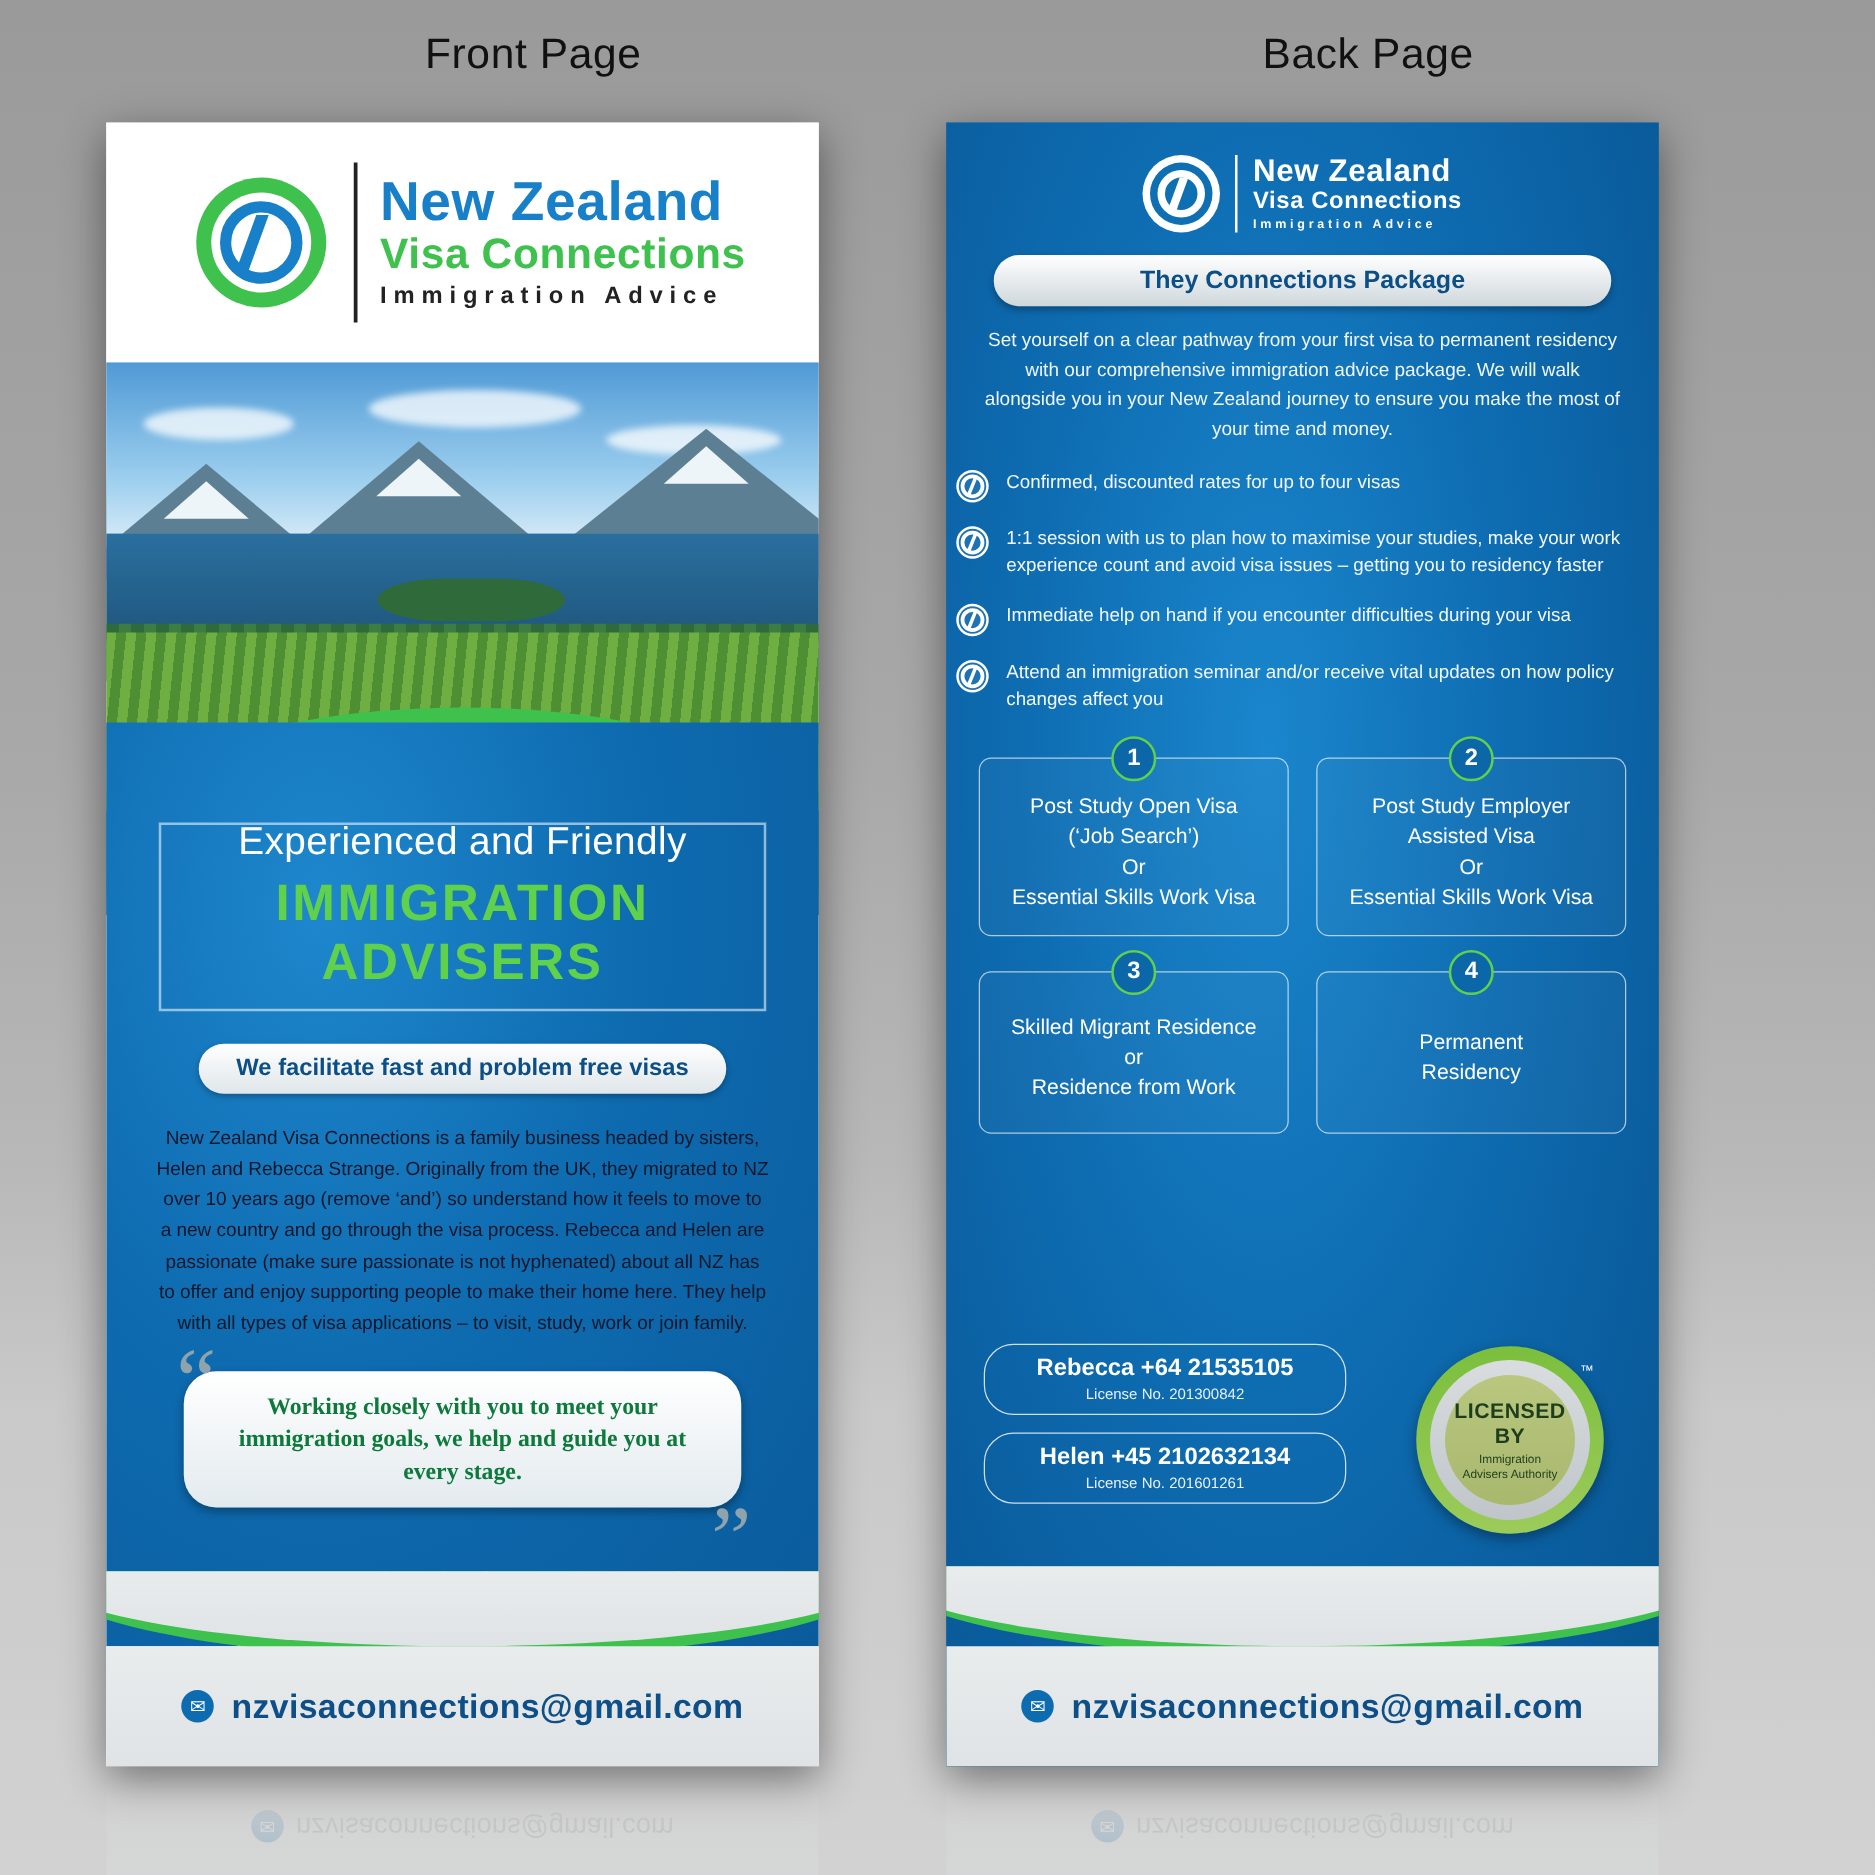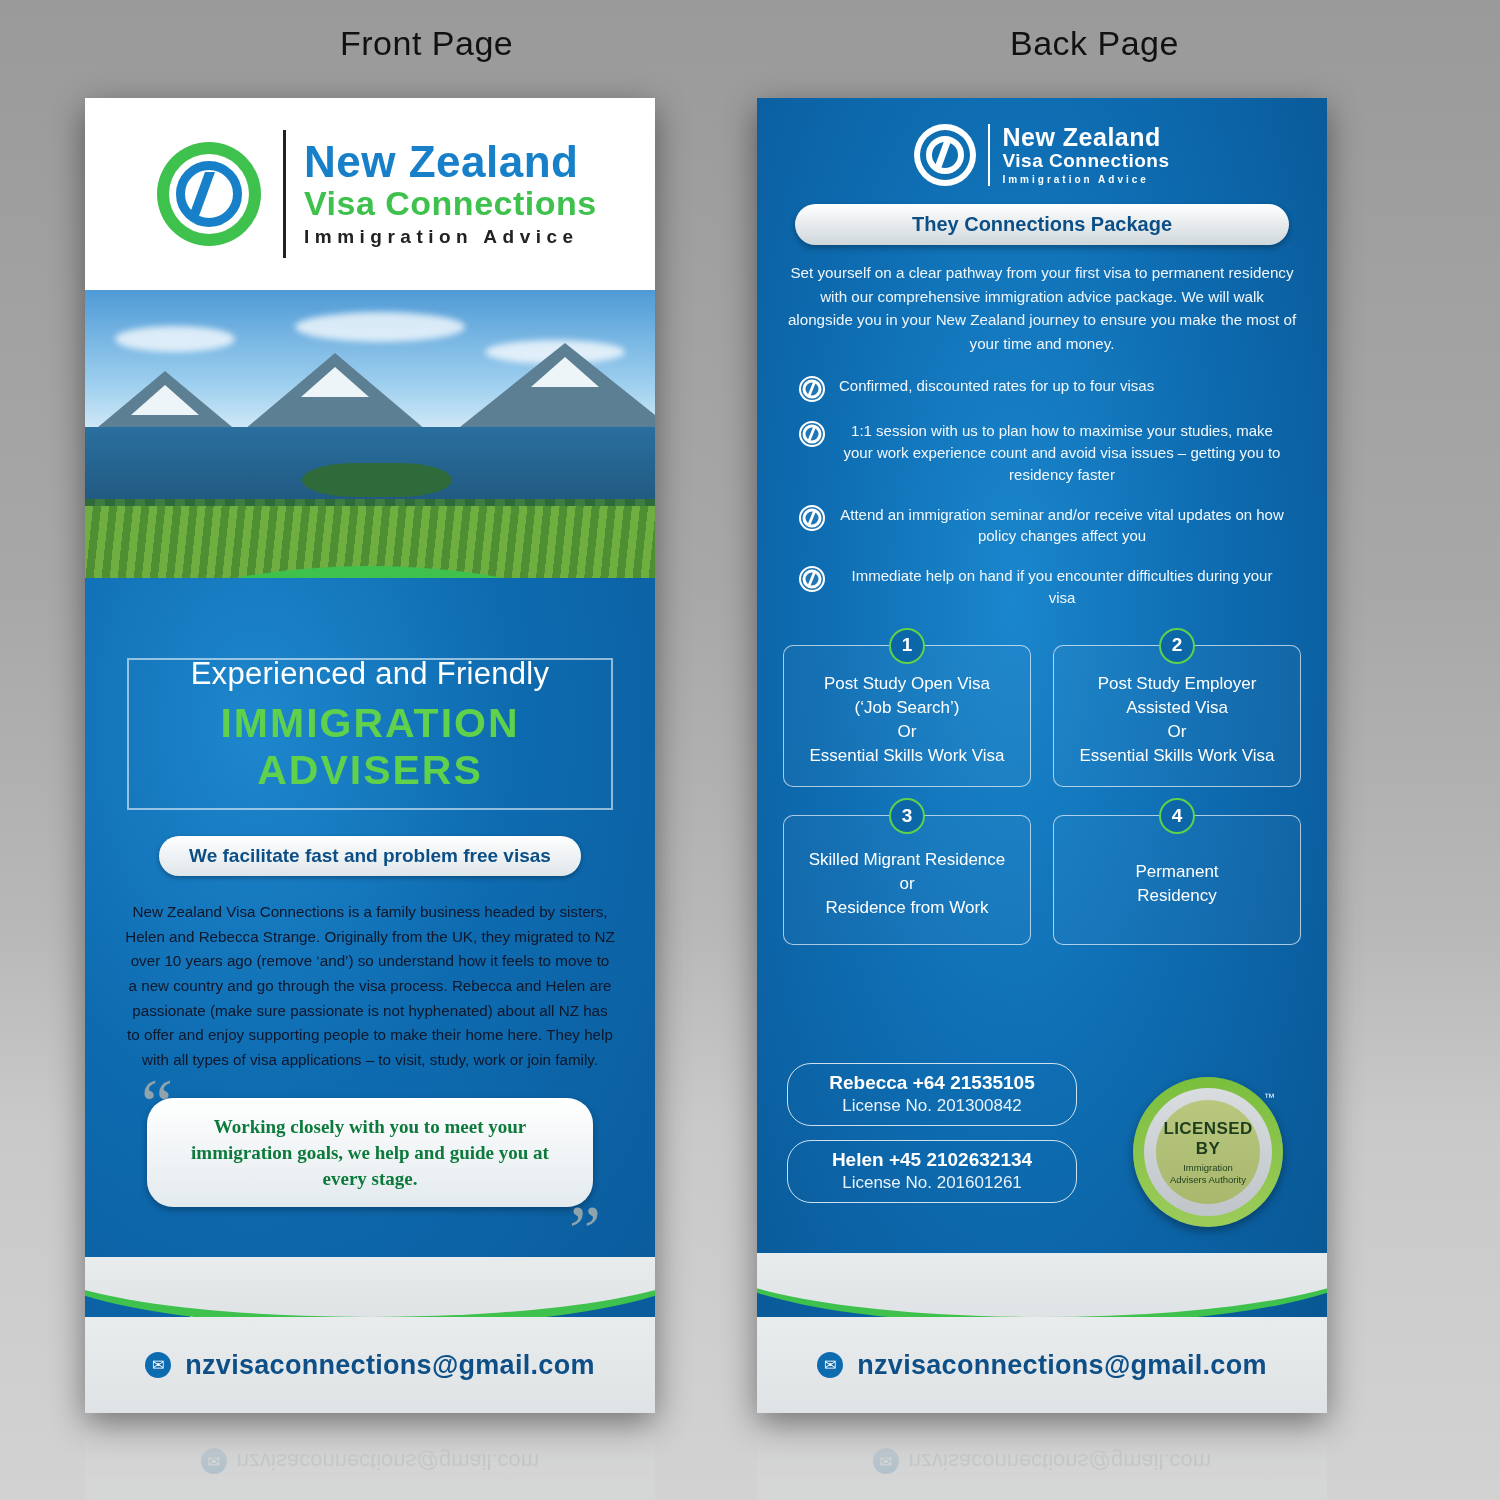--- a/index.html
+++ b/index.html
@@ -177,21 +177,21 @@
   .logo-text.sm .l2 { font-size: 19px; color:#fff; }
   .logo-text.sm .l3 { font-size: 10px; color:#fff; letter-spacing: 3px; }
 
   .bp-pill {
     margin: 14px 38px 0; padding: 9px 0; text-align:center;
     background: linear-gradient(180deg,#ffffff,#cfd7db);
     color:#0c4f86; font-weight:bold; font-size: 20px; border-radius: 22px;
     box-shadow: 0 3px 6px rgba(0,0,0,.3);
   }
   .bp-intro { margin: 16px 30px 0; font-size: 15.2px; line-height: 1.55; text-align:center; color:#eef6fb; }
-  .bullets { margin: 20px 42px 0; text-align: center; }
+  .bullets { margin: 20px 8px 0; }
   .bullet { display:flex; gap: 14px; margin-bottom: 18px; align-items: flex-start; }
   .b-icon {
     flex: 0 0 auto; width: 26px; height: 26px; border-radius: 50%;
     border: 2px solid #fff; position: relative; margin-top: 1px;
     background: rgba(255,255,255,.08);
   }
   .b-icon:before {
     content:""; position:absolute; left:50%; top:50%; transform: translate(-50%,-50%);
     width: 13px; height: 13px; border: 3px solid #fff; border-radius:50%;
   }
@@ -216,21 +216,21 @@
     color:#fff; font-size: 19px; font-weight: bold;
     display:flex; align-items:center; justify-content:center;
   }
 
   .contacts { position:absolute; left: 30px; bottom: 196px; width: 290px; }
   .contact-pill {
     border: 1.5px solid rgba(255,255,255,.8); border-radius: 24px;
     padding: 8px 0 9px; text-align:center; margin-bottom: 14px;
   }
   .contact-pill .name { font-size: 19px; font-weight: bold; color:#fff; }
-  .contact-pill .lic { font-size: 17px; color:#e7f2fa; margin-top: 2px; }
+  .contact-pill .lic { font-size: 12px; color:#e7f2fa; margin-top: 2px; }
 
   .badge {
     position:absolute; right: 44px; bottom: 186px;
     width: 150px; height: 150px; border-radius: 50%;
     background: linear-gradient(180deg,#7bbf3d,#9ccb5a);
     display:flex; align-items:center; justify-content:center;
     box-shadow: 0 4px 10px rgba(0,0,0,.35);
   }
   .badge .b2 {
     width: 128px; height: 128px; border-radius: 50%;
@@ -388,25 +388,25 @@
       <div class="bullet">
         <span class="b-icon"></span>
         <span class="b-text">Confirmed, discounted rates for up to four visas</span>
       </div>
       <div class="bullet">
         <span class="b-icon"></span>
         <span class="b-text">1:1 session with us to plan how to maximise your studies, make your work experience count and avoid visa issues – getting you to residency faster</span>
       </div>
       <div class="bullet">
         <span class="b-icon"></span>
-        <span class="b-text">Attend an immigration seminar and/or receive vital updates on how policy changes affect you</span>
+        <span class="b-text">Immediate help on hand if you encounter difficulties during your visa</span>
       </div>
       <div class="bullet">
         <span class="b-icon"></span>
-        <span class="b-text">Immediate help on hand if you encounter difficulties during your visa</span>
+        <span class="b-text">Attend an immigration seminar and/or receive vital updates on how policy changes affect you</span>
       </div>
     </div>
 
     <div class="grid">
       <div class="card">
         <span class="num">1</span>
         <span style="white-space:pre-line">Post Study Open Visa
 (‘Job Search’)
 Or
 Essential Skills Work Visa</span>

